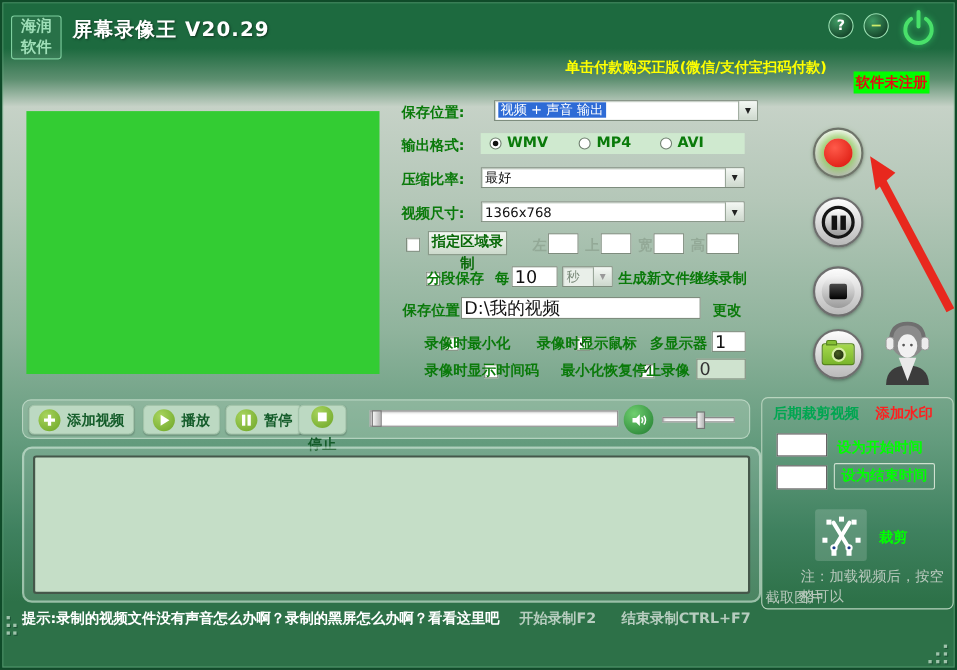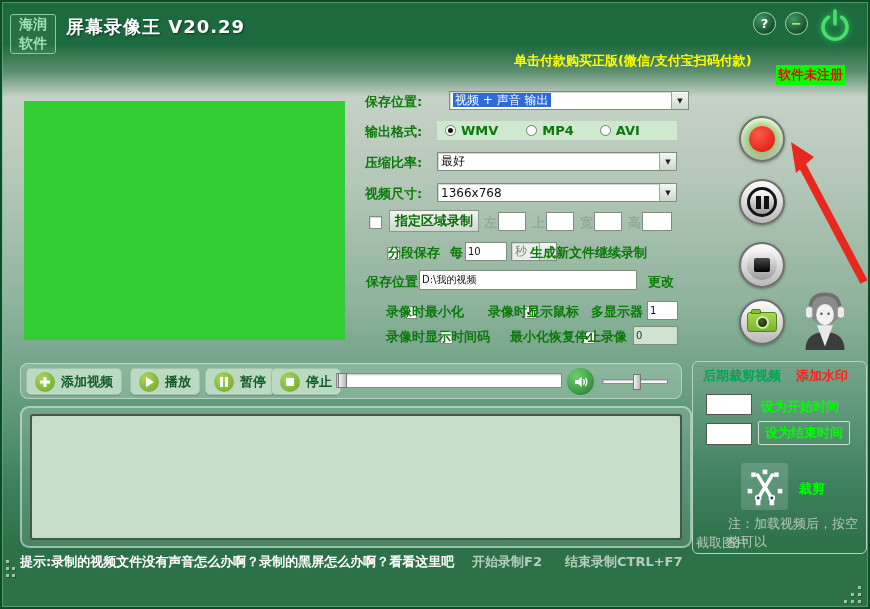--- a/index.html
+++ b/index.html
@@ -36,21 +36,21 @@
     display:flex;align-items:center;justify-content:center;cursor:pointer;}
   .dd-btn::after{content:"▼";font-size:7px;color:#222;}
   .dd.disabled{background:#e9efe9;}
   .dd.disabled .dd-val{color:#7a8a7a;}
   .dd.disabled .dd-btn::after{color:#999;}
   .strip{background:#cfe9cf;height:19px;display:flex;align-items:center;}
   .radio{width:11px;height:11px;border-radius:50%;background:#fff;border:1px solid #6f7f6f;display:inline-block;position:relative;cursor:pointer;}
   .radio.checked::after{content:"";position:absolute;left:2px;top:2px;width:5px;height:5px;border-radius:50%;background:#111;}
   .cb{width:13px;height:13px;background:#fff;border:1px solid #7e8d7e;box-shadow:inset 1px 1px 0 #d7ded7;display:inline-block;position:relative;cursor:pointer;}
   .cb.checked::after{content:"✓";position:absolute;left:0px;top:-3px;font-size:13px;font-weight:bold;color:#111;}
-  .tin{height:19px;background:#fff;border:1px solid #7e8d7e;font-size:10px;color:#111;padding:0 2px;font-family:inherit;}
+  .tin{height:19px;background:#fff;border:1px solid #7e8d7e;font-size:16px;color:#111;padding:0 2px;font-family:inherit;}
   .tin.dis{background:#cfe3cf;color:#333;}
   .region-btn{height:22px;background:linear-gradient(180deg,#f2f7f1,#ccdacc);border:1px solid #8a9a8a;
     color:#0a6a0a;font-size:13px;font-weight:bold;line-height:20px;text-align:center;cursor:pointer;}
   .link-green{color:#0a7a0a;font-size:13px;font-weight:bold;cursor:pointer;}
   
   .toolbar-bg{left:18px;top:361px;width:662px;height:36px;background:rgba(190,215,195,.35);border:1px solid rgba(230,245,232,.5);border-radius:8px;}
   .tbtn{height:27px;background:#bcd9c2;border:1px solid #a3c4aa;border-radius:5px;display:flex;align-items:center;gap:6px;padding:0 8px;cursor:pointer;box-shadow:0 1px 1px rgba(0,0,0,.15);}
   .tbtn .circ{width:20px;height:20px;border-radius:50%;background:radial-gradient(circle at 35% 30%,#a8d45e,#6ca525);display:flex;align-items:center;justify-content:center;flex:none;}
   .tbtn .tlabel{color:#145c2a;font-size:13px;font-weight:bold;white-space:nowrap;}
   .groove{background:#fff;border:1px solid #8a8a8a;box-shadow:inset 1px 1px 2px rgba(0,0,0,.25);}
@@ -139,40 +139,40 @@
   </div>
 
   <div class="abs flabel" style="left:363px;top:183px;">视频尺寸:</div>
   <div class="abs dd" style="left:435px;top:181px;width:240px;">
     <span class="dd-val">1366x768</span>
     <span class="dd-btn"></span>
   </div>
 
   
   <span class="abs cb" style="left:367px;top:212px;"></span>
-  <div class="abs region-btn" style="left:387px;top:208px;width:90px;">指定区域录制</div>
+  <div class="abs region-btn" style="left:387px;top:208px;width:72px;">指定区域录制</div>
   <span class="abs dimlabel" style="left:482px;top:212px;">左</span>
   <input class="abs tin" style="left: 496px; top: 210px; width: 28px;">
   <span class="abs dimlabel" style="left:530px;top:212px;">上</span>
   <input class="abs tin" style="left: 544px; top: 210px; width: 28px;">
   <span class="abs dimlabel" style="left:578px;top:212px;">宽</span>
   <input class="abs tin" style="left: 592px; top: 210px; width: 28px;">
   <span class="abs dimlabel" style="left:626px;top:212px;">高</span>
   <input class="abs tin" style="left: 640px; top: 210px; width: 30px;">
 
   
   <span class="abs cb" style="left:367px;top:243px;"></span>
   <span class="abs glabel" style="left:386px;top:242px;">分段保存</span>
   <span class="abs glabel" style="left:448px;top:242px;">每</span>
   <input class="abs tin" style="left: 463px; top: 240px; width: 42px;" value="10">
   <div class="abs dd disabled" style="left:509px;top:240px;width:46px;">
     <span class="dd-val">秒</span>
     <span class="dd-btn"></span>
   </div>
-  <span class="abs glabel" style="left:528px;top:242px;">生成新文件继续录制</span>
+  <span class="abs glabel" style="left:560px;top:242px;">生成新文件继续录制</span>
 
   
   <span class="abs glabel" style="left:364px;top:271px;">保存位置</span>
   <input class="abs tin" style="left: 417px; top: 268px; width: 218px; height: 20px;" value="D:\我的视频">
   <span class="abs link-green" style="left:646px;top:271px;">更改</span>
 
   
   <span class="abs cb" style="left:366px;top:302px;"></span>
   <span class="abs glabel" style="left:384px;top:301px;">录像时最小化</span>
   <span class="abs cb checked" style="left:468px;top:302px;"></span>
@@ -207,21 +207,21 @@
   </div>
   <div class="abs tbtn" style="left:203px;top:366px;">
     <span class="circ">
       <svg width="12" height="12" viewBox="0 0 12 12">
           <rect x="2" y="1" width="3" height="10" fill="#fff"></rect>
           <rect x="7" y="1" width="3" height="10" fill="#fff"></rect>
         </svg>
     </span>
     <span class="tlabel">暂停</span>
   </div>
-  <div class="abs tbtn" style="left:269px;top:366px;">
+  <div class="abs tbtn" style="left:269px;top:366px;flex-direction:column;">
     <span class="circ">
       <svg width="12" height="12" viewBox="0 0 12 12">
           <rect x="2" y="2" width="8" height="8" fill="#fff"></rect>
         </svg>
     </span>
     <span class="tlabel">停止</span>
   </div>
   <div class="abs groove" style="left:334px;top:371px;width:226px;height:15px;">
     <div class="handle" style="position:absolute;left:1px;top:-1px;width:9px;height:15px;"></div>
   </div>

